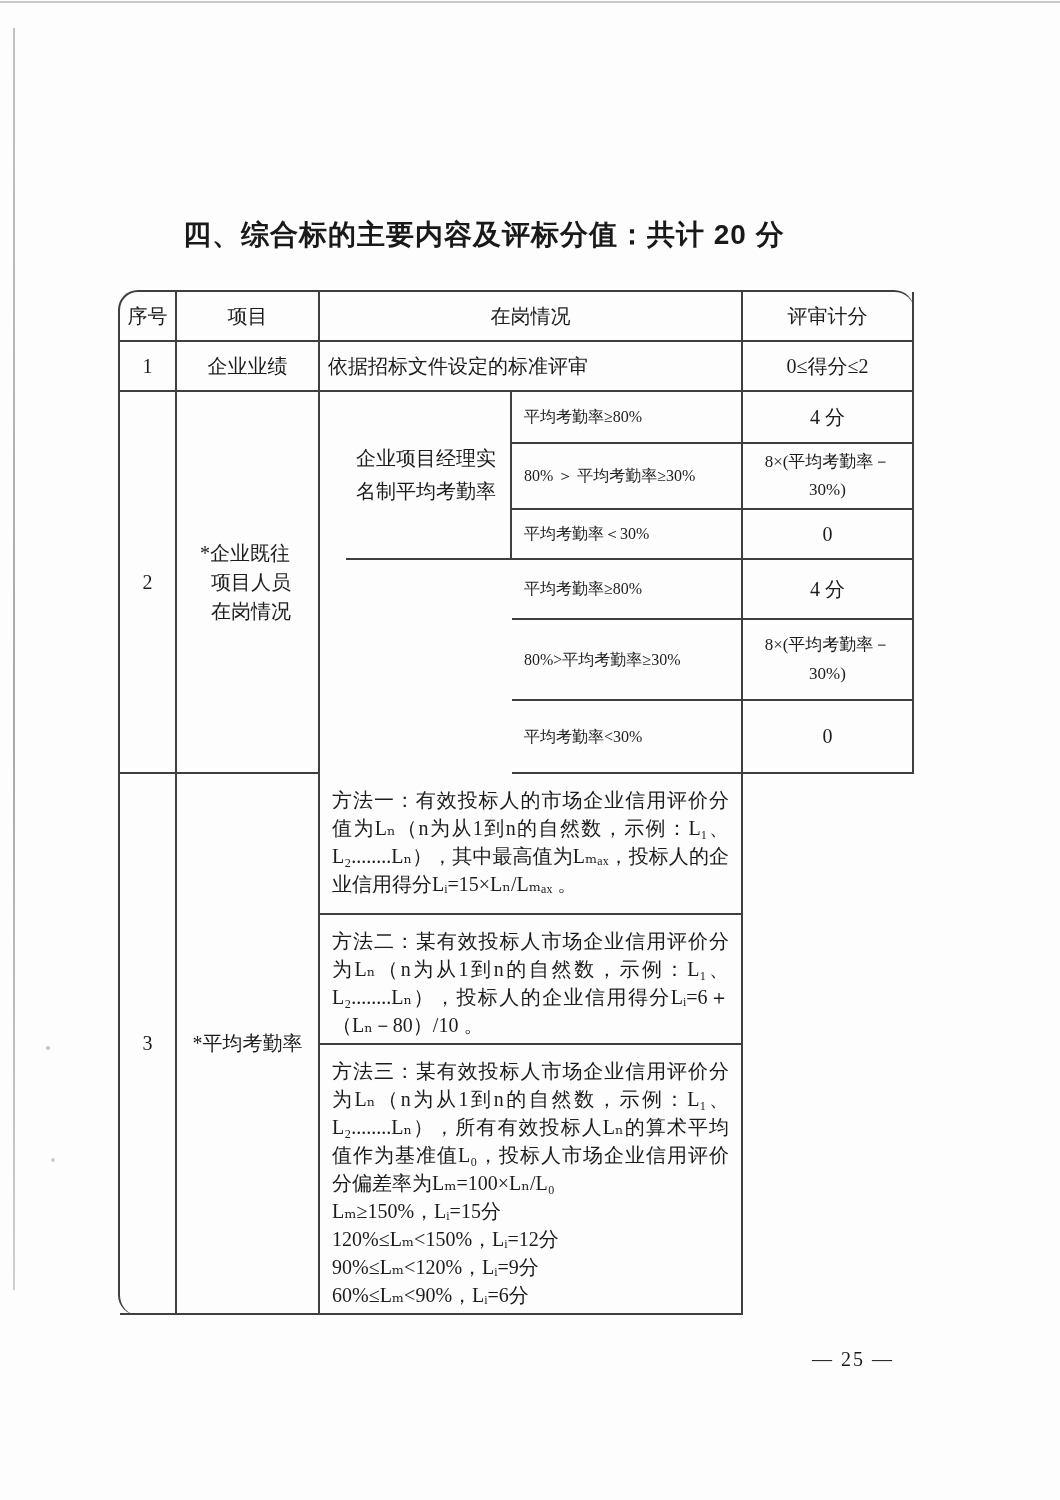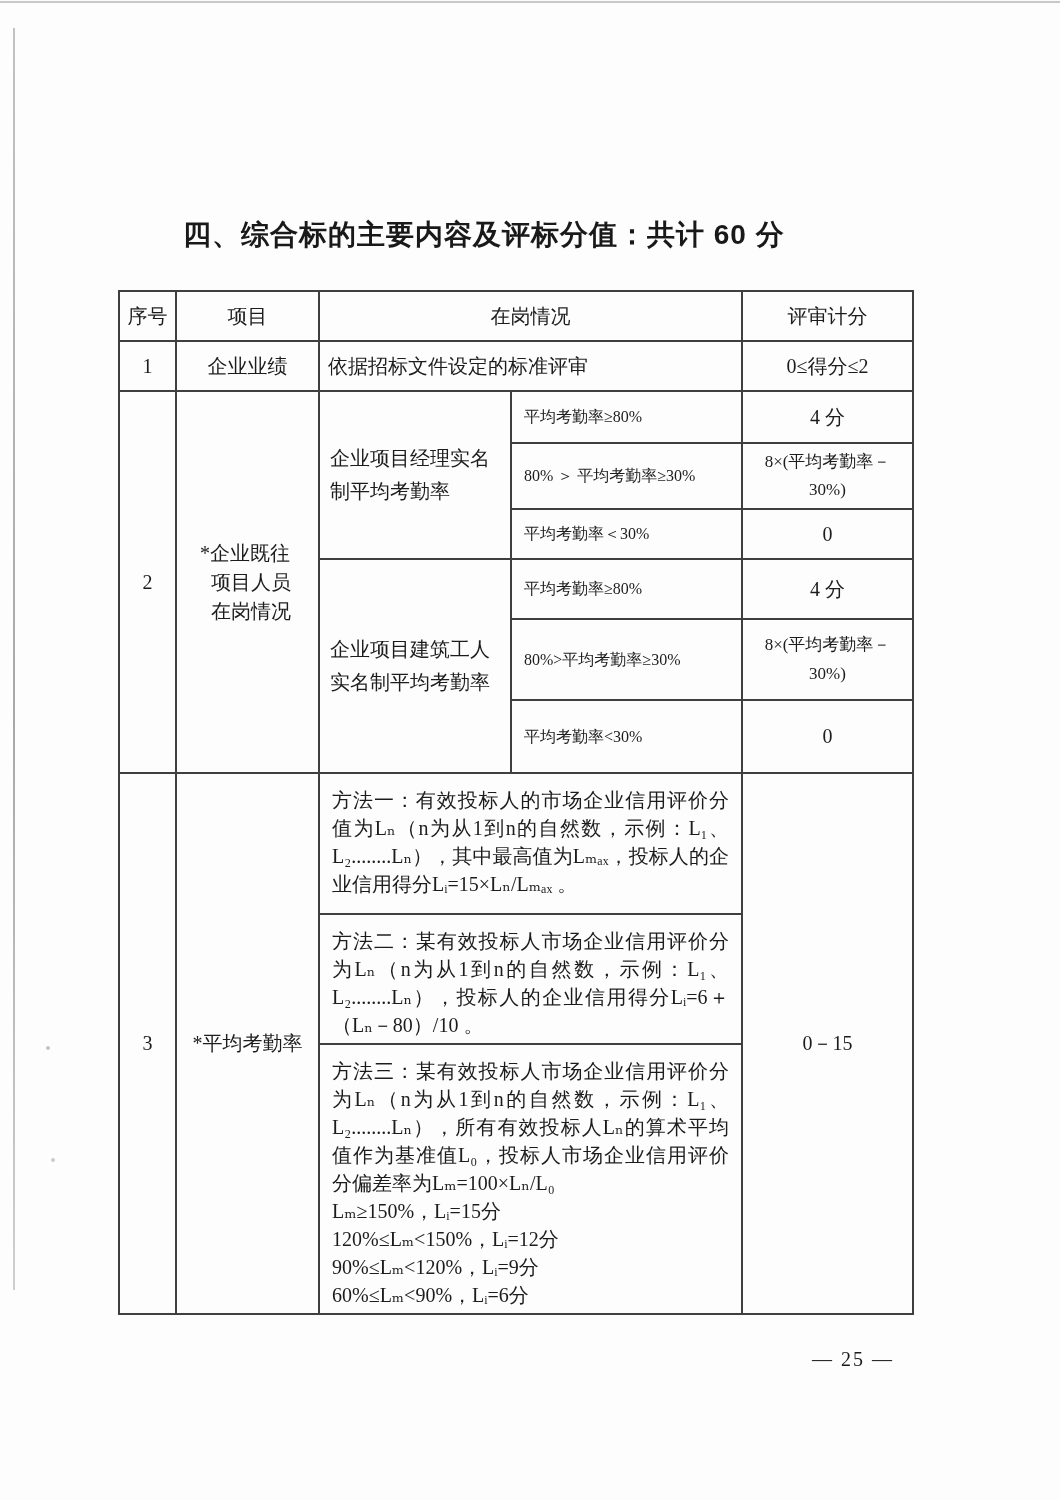--- a/index.html
+++ b/index.html
@@ -22,34 +22,34 @@
     font-family:"Liberation Sans","DejaVu Sans",sans-serif;
     font-weight:bold; font-size:28px; letter-spacing:1px; color:#191919;
     white-space:nowrap;
   }
 
   #eval-table {
     position:absolute; left:118px; top:290px;
     display:grid;
     grid-template-columns:57px 143px 192px 231px 171px;
     grid-template-rows:50px 50px 52px 66px 50px 60px 81px 73px 141px 130px 270px;
-    border-top:2px solid #3f3f3f; border-left:2px solid #3f3f3f;
+    border-top:2px solid #3f3f3f; border-left:2px solid #3f3f3f;border-radius:20px;
   }
   .cell {
     border-right:2px solid #3f3f3f; border-bottom:2px solid #3f3f3f;
     display:flex; align-items:center; justify-content:center;
     font-size:20px; line-height:1.45; text-align:center;
     overflow:hidden;
   }
   .left { justify-content:flex-start; text-align:left; }
   .pre  { white-space:pre-line; }
   .hang { text-indent:-11px; }
   .crit-sub { font-size:16px; padding-left:12px;text-align:center; }
   .score-sm { font-size:17px; line-height:1.65; padding:0 6px; }
-  .glabel { padding:0 10px; line-height:1.65; }
+  .glabel { padding:0 10px; line-height:1.65;margin-left:26px; }
   .method {
     display:block; text-align:justify; white-space:pre-line;
     padding:12px 12px 6px 12px; font-size:20px; line-height:28px;
   }
   .m3 { line-height:28px; }
 
   
   .h-no{grid-area:1/1/2/2} .h-item{grid-area:1/2/2/3} .h-crit{grid-area:1/3/2/5} .h-score{grid-area:1/5/2/6}
   .r1-no{grid-area:2/1/3/2} .r1-item{grid-area:2/2/3/3}
   .r1-crit{grid-area:2/3/3/5; padding-left:8px}
@@ -73,21 +73,21 @@
 </style>
 </head>
 <body>
 
 <div id="page">
   <div class="scan-top"></div>
   <div class="scan-left"></div>
   <div class="speck1"></div>
   <div class="speck2"></div>
 
-  <div class="doc-title">四、综合标的主要内容及评标分值：共计 60 分</div>
+  <div class="doc-title">四、综合标的主要内容及评标分值：共计 20 分</div>
 
   <div id="eval-table">
 
     <div class="cell h-no">序号</div>
     <div class="cell h-item">项目</div>
     <div class="cell h-crit">在岗情况</div>
     <div class="cell h-score">评审计分</div>
 
     <div class="cell r1-no">1</div>
     <div class="cell r1-item">企业业绩</div>
@@ -100,35 +100,33 @@
 在岗情况</div>
 
     <div class="cell left glabel g1-label">企业项目经理实名制平均考勤率</div>
     <div class="cell left crit-sub g1r1-crit">平均考勤率≥80%</div>
     <div class="cell g1r1-score">4 分</div>
     <div class="cell left crit-sub g1r2-crit">80% ＞ 平均考勤率≥30%</div>
     <div class="cell score-sm g1r2-score">8×(平均考勤率－30%)</div>
     <div class="cell left crit-sub g1r3-crit">平均考勤率＜30%</div>
     <div class="cell g1r3-score">0</div>
 
-    <div class="cell left glabel g2-label">企业项目建筑工人实名制平均考勤率</div>
     <div class="cell left crit-sub g2r1-crit">平均考勤率≥80%</div>
     <div class="cell g2r1-score">4 分</div>
     <div class="cell left crit-sub g2r2-crit">80%&gt;平均考勤率≥30%</div>
     <div class="cell score-sm g2r2-score">8×(平均考勤率－30%)</div>
     <div class="cell left crit-sub g2r3-crit">平均考勤率&lt;30%</div>
     <div class="cell g2r3-score">0</div>
 
     <div class="cell r3-no">3</div>
     <div class="cell r3-item">*平均考勤率</div>
     <div class="cell method m1">方法一：有效投标人的市场企业信用评价分值为Lₙ（n为从1到n的自然数，示例：L₁、L₂........Lₙ），其中最高值为Lₘₐₓ，投标人的企业信用得分Lᵢ=15×Lₙ/Lₘₐₓ 。</div>
     <div class="cell method m2">方法二：某有效投标人市场企业信用评价分为Lₙ（n为从1到n的自然数，示例：L₁、L₂........Lₙ），投标人的企业信用得分Lᵢ=6＋（Lₙ－80）/10  。</div>
     <div class="cell method m3">方法三：某有效投标人市场企业信用评价分为Lₙ（n为从1到n的自然数，示例：L₁、L₂........Lₙ），所有有效投标人Lₙ的算术平均值作为基准值L₀，投标人市场企业信用评价分偏差率为Lₘ=100×Lₙ/L₀
 Lₘ≥150%，Lᵢ=15分
 120%≤Lₘ&lt;150%，Lᵢ=12分
 90%≤Lₘ&lt;120%，Lᵢ=9分
 60%≤Lₘ&lt;90%，Lᵢ=6分
 Lₙ&lt;60% Lᵢ=3分；</div>
-    <div class="cell r3-score">0－15</div>
   </div>
 
   <div class="page-number">— 25 —</div>
 </div>
 
 </body></html>

